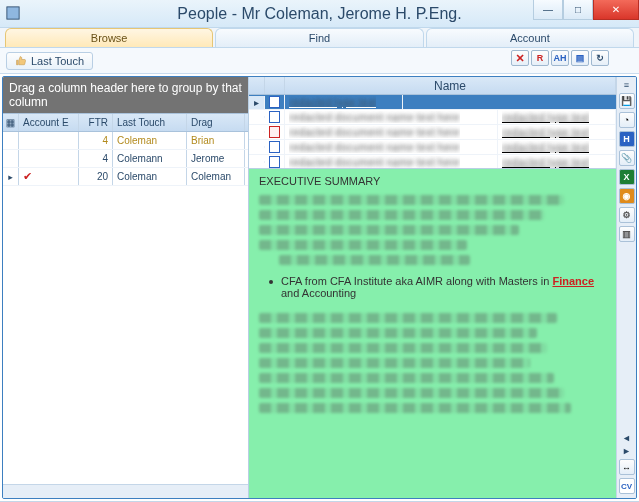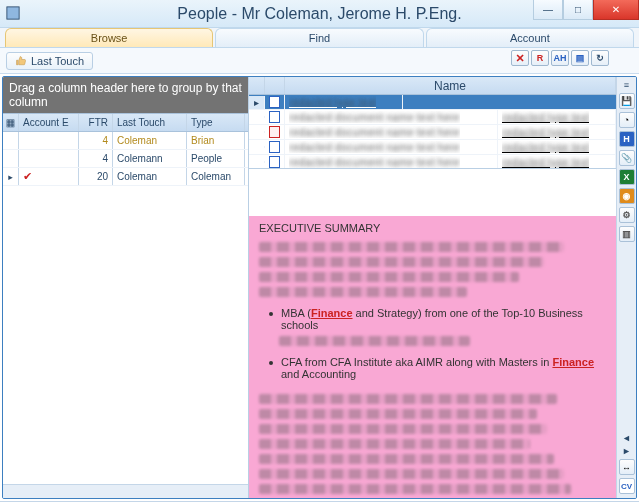--- a/index.html
+++ b/index.html
@@ -57,21 +57,21 @@
 .docrow .dc-ind{width:16px;color:#2b4a6a;justify-content:center;}
 .docrow.selrow .dc-ind{background:#d9e8f7;color:#2b4a6a;}
 .docrow .dc-ico{width:20px;justify-content:center;}
 .docrow .dc-name{flex:1;}
 .docrow .dc-type{width:118px;text-decoration:underline;}
 .blur{color:transparent;text-shadow:0 0 4px rgba(60,60,60,0.8);white-space:nowrap;overflow:hidden;}
 .doc-ico{width:12px;height:12px;border:1px solid #888;background:#fff;position:relative;}
 .doc-ico.word{border-color:#2b62c2;}
 .doc-ico.pdf{border-color:#c22;background:#fff0f0;}
 
-.preview{flex:1;background:#f9a8d4;padding:6px 10px;overflow:hidden;color:#333;position:relative;margin-top:47px;}
+.preview{flex:1;background:#86efac;padding:6px 10px;overflow:hidden;color:#333;position:relative;}
 .preview .ptitle{font-size:11px;color:#333;margin-bottom:8px;}
 .pblur{height:10px;margin:5px 0;border-radius:2px;background:repeating-linear-gradient(90deg,rgba(80,80,80,.35) 0 12px,rgba(80,80,80,.1) 12px 18px);filter:blur(1.5px);}
 .bullet{display:flex;gap:8px;margin:10px 0 4px 10px;font-size:11px;}
 .bullet .dot{width:4px;height:4px;border-radius:50%;background:#333;margin-top:5px;flex-shrink:0;}
 .fin{color:#c22;text-decoration:underline;font-weight:bold;}
 .fin2{color:#c22;text-decoration:underline;font-weight:bold;}
 
 .right-rail{width:20px;background:#e6eef7;display:flex;flex-direction:column;align-items:center;gap:3px;padding-top:3px;border-left:1px solid #c4d6e8;}
 .ricon{width:16px;height:16px;border:1px solid #aac1d8;border-radius:2px;background:linear-gradient(#fdfdfd,#e4eef8);display:flex;align-items:center;justify-content:center;font-size:9px;font-weight:bold;cursor:default;}
 .ricon.save{color:#2b62c2;}
@@ -129,36 +129,36 @@
 </div>
 
 <div class="content">
   <div class="left-pane">
     <div class="grouprow">Drag a column header here to group by that column</div>
     <div class="gridhead">
       <div class="gh col-ind">▦</div>
       <div class="gh col-acc">Account E</div>
       <div class="gh col-ftr">FTR</div>
       <div class="gh col-ln">Last Touch</div>
-      <div class="gh col-fn">Type</div>
+      <div class="gh col-fn">Drag</div>
     </div>
     <div class="gridbody" id="gridbody">
         <div class="gridrow sel">
           <div class="gc col-ind"></div>
           <div class="gc col-acc"></div>
           <div class="gc col-ftr">4</div>
           <div class="gc col-ln">Coleman</div>
           <div class="gc col-fn">Brian</div>
         </div>
         <div class="gridrow">
           <div class="gc col-ind"></div>
           <div class="gc col-acc"></div>
           <div class="gc col-ftr">4</div>
           <div class="gc col-ln">Colemann</div>
-          <div class="gc col-fn">People</div>
+          <div class="gc col-fn">Jerome</div>
         </div>
         <div class="gridrow">
           <div class="gc col-ind">
             <span class="rowptr">▸</span>
           </div>
           <div class="gc col-acc">
             <span class="rowmark">✔</span>
           </div>
           <div class="gc col-ftr">20</div>
           <div class="gc col-ln">Coleman</div>
@@ -233,24 +233,20 @@
           </div>
         </div>
       </div>
 
     <div class="preview">
       <div class="ptitle">EXECUTIVE SUMMARY</div>
       <div class="pblur" style="width:88%"></div>
       <div class="pblur" style="width:82%"></div>
       <div class="pblur" style="width:75%"></div>
       <div class="pblur" style="width:60%"></div>
-      <div class="bullet">
-        <div class="dot"></div>
-        <div><span>MBA (</span><span class="fin">Finance</span><span> and Strategy) from one of the Top-10 Business schools</span></div>
-      </div>
       <div class="pblur" style="width:55%;margin-left:20px"></div>
       <div class="bullet">
         <div class="dot"></div>
         <div><span>CFA from CFA Institute aka AIMR along with Masters in </span><span class="fin2">Finance</span><span> and Accounting</span></div>
       </div>
       <div class="pblur" style="width:86%;margin-top:14px"></div>
       <div class="pblur" style="width:80%"></div>
       <div class="pblur" style="width:83%"></div>
       <div class="pblur" style="width:78%"></div>
       <div class="pblur" style="width:85%"></div>

